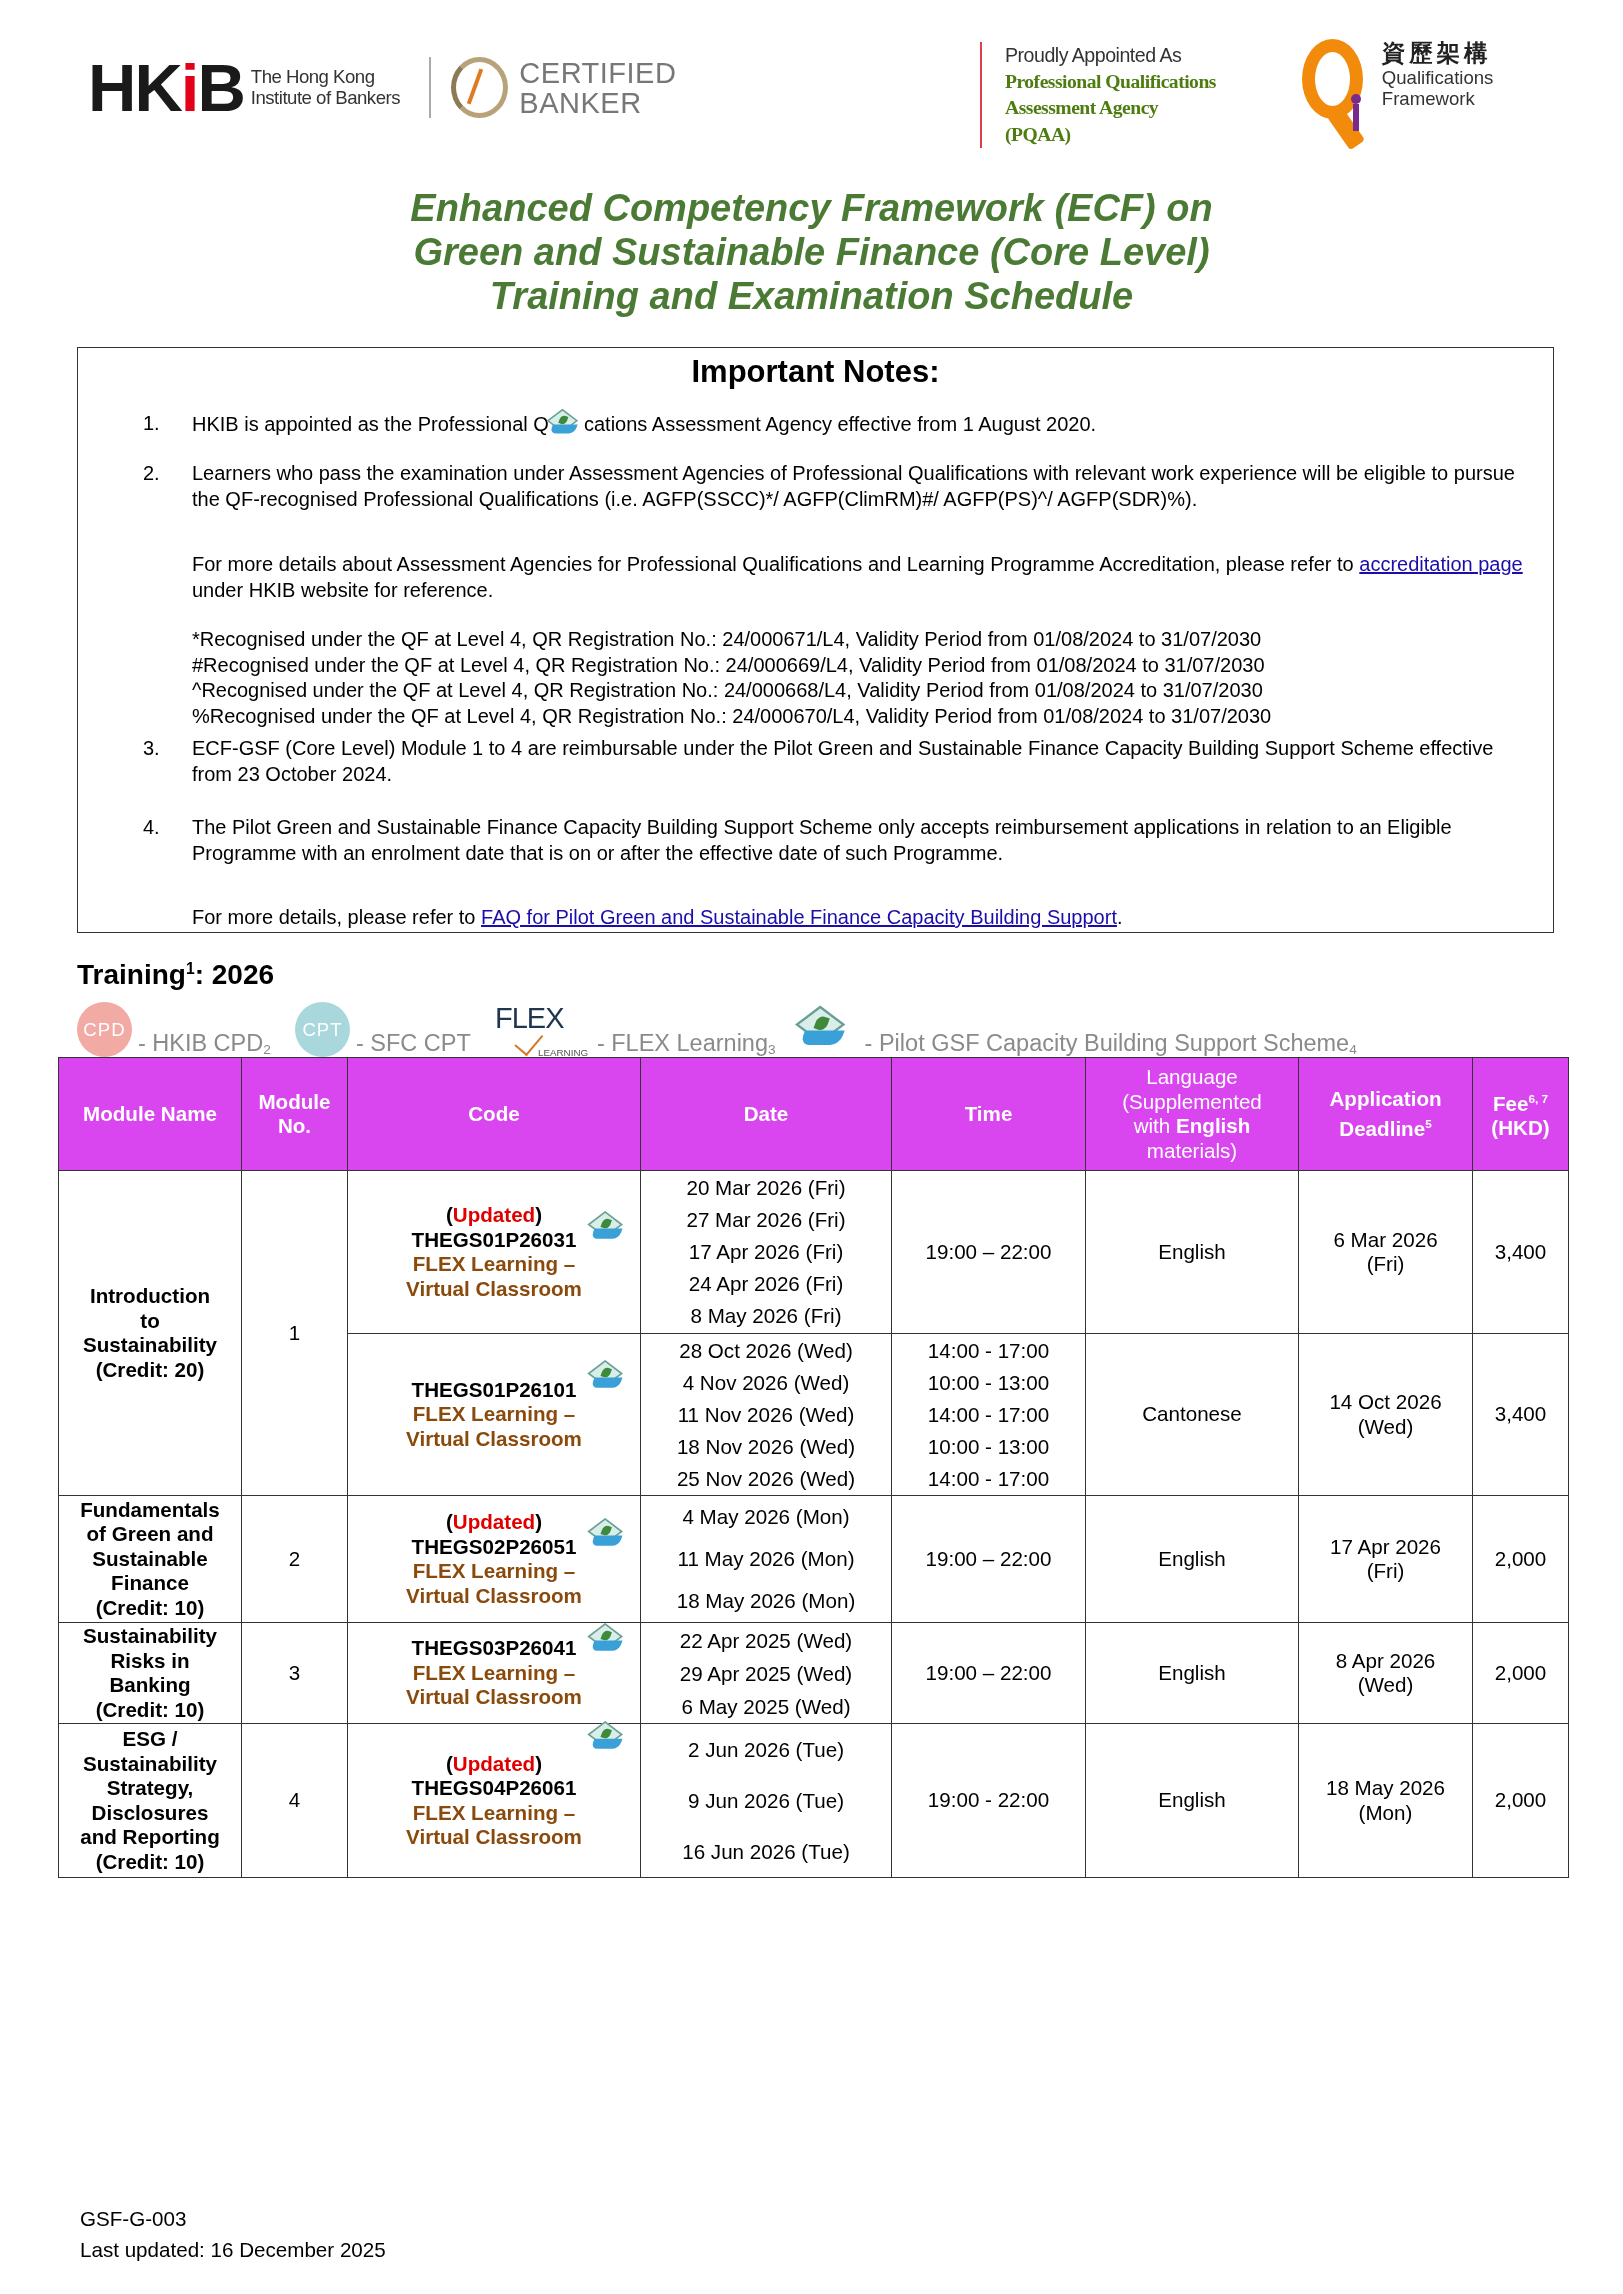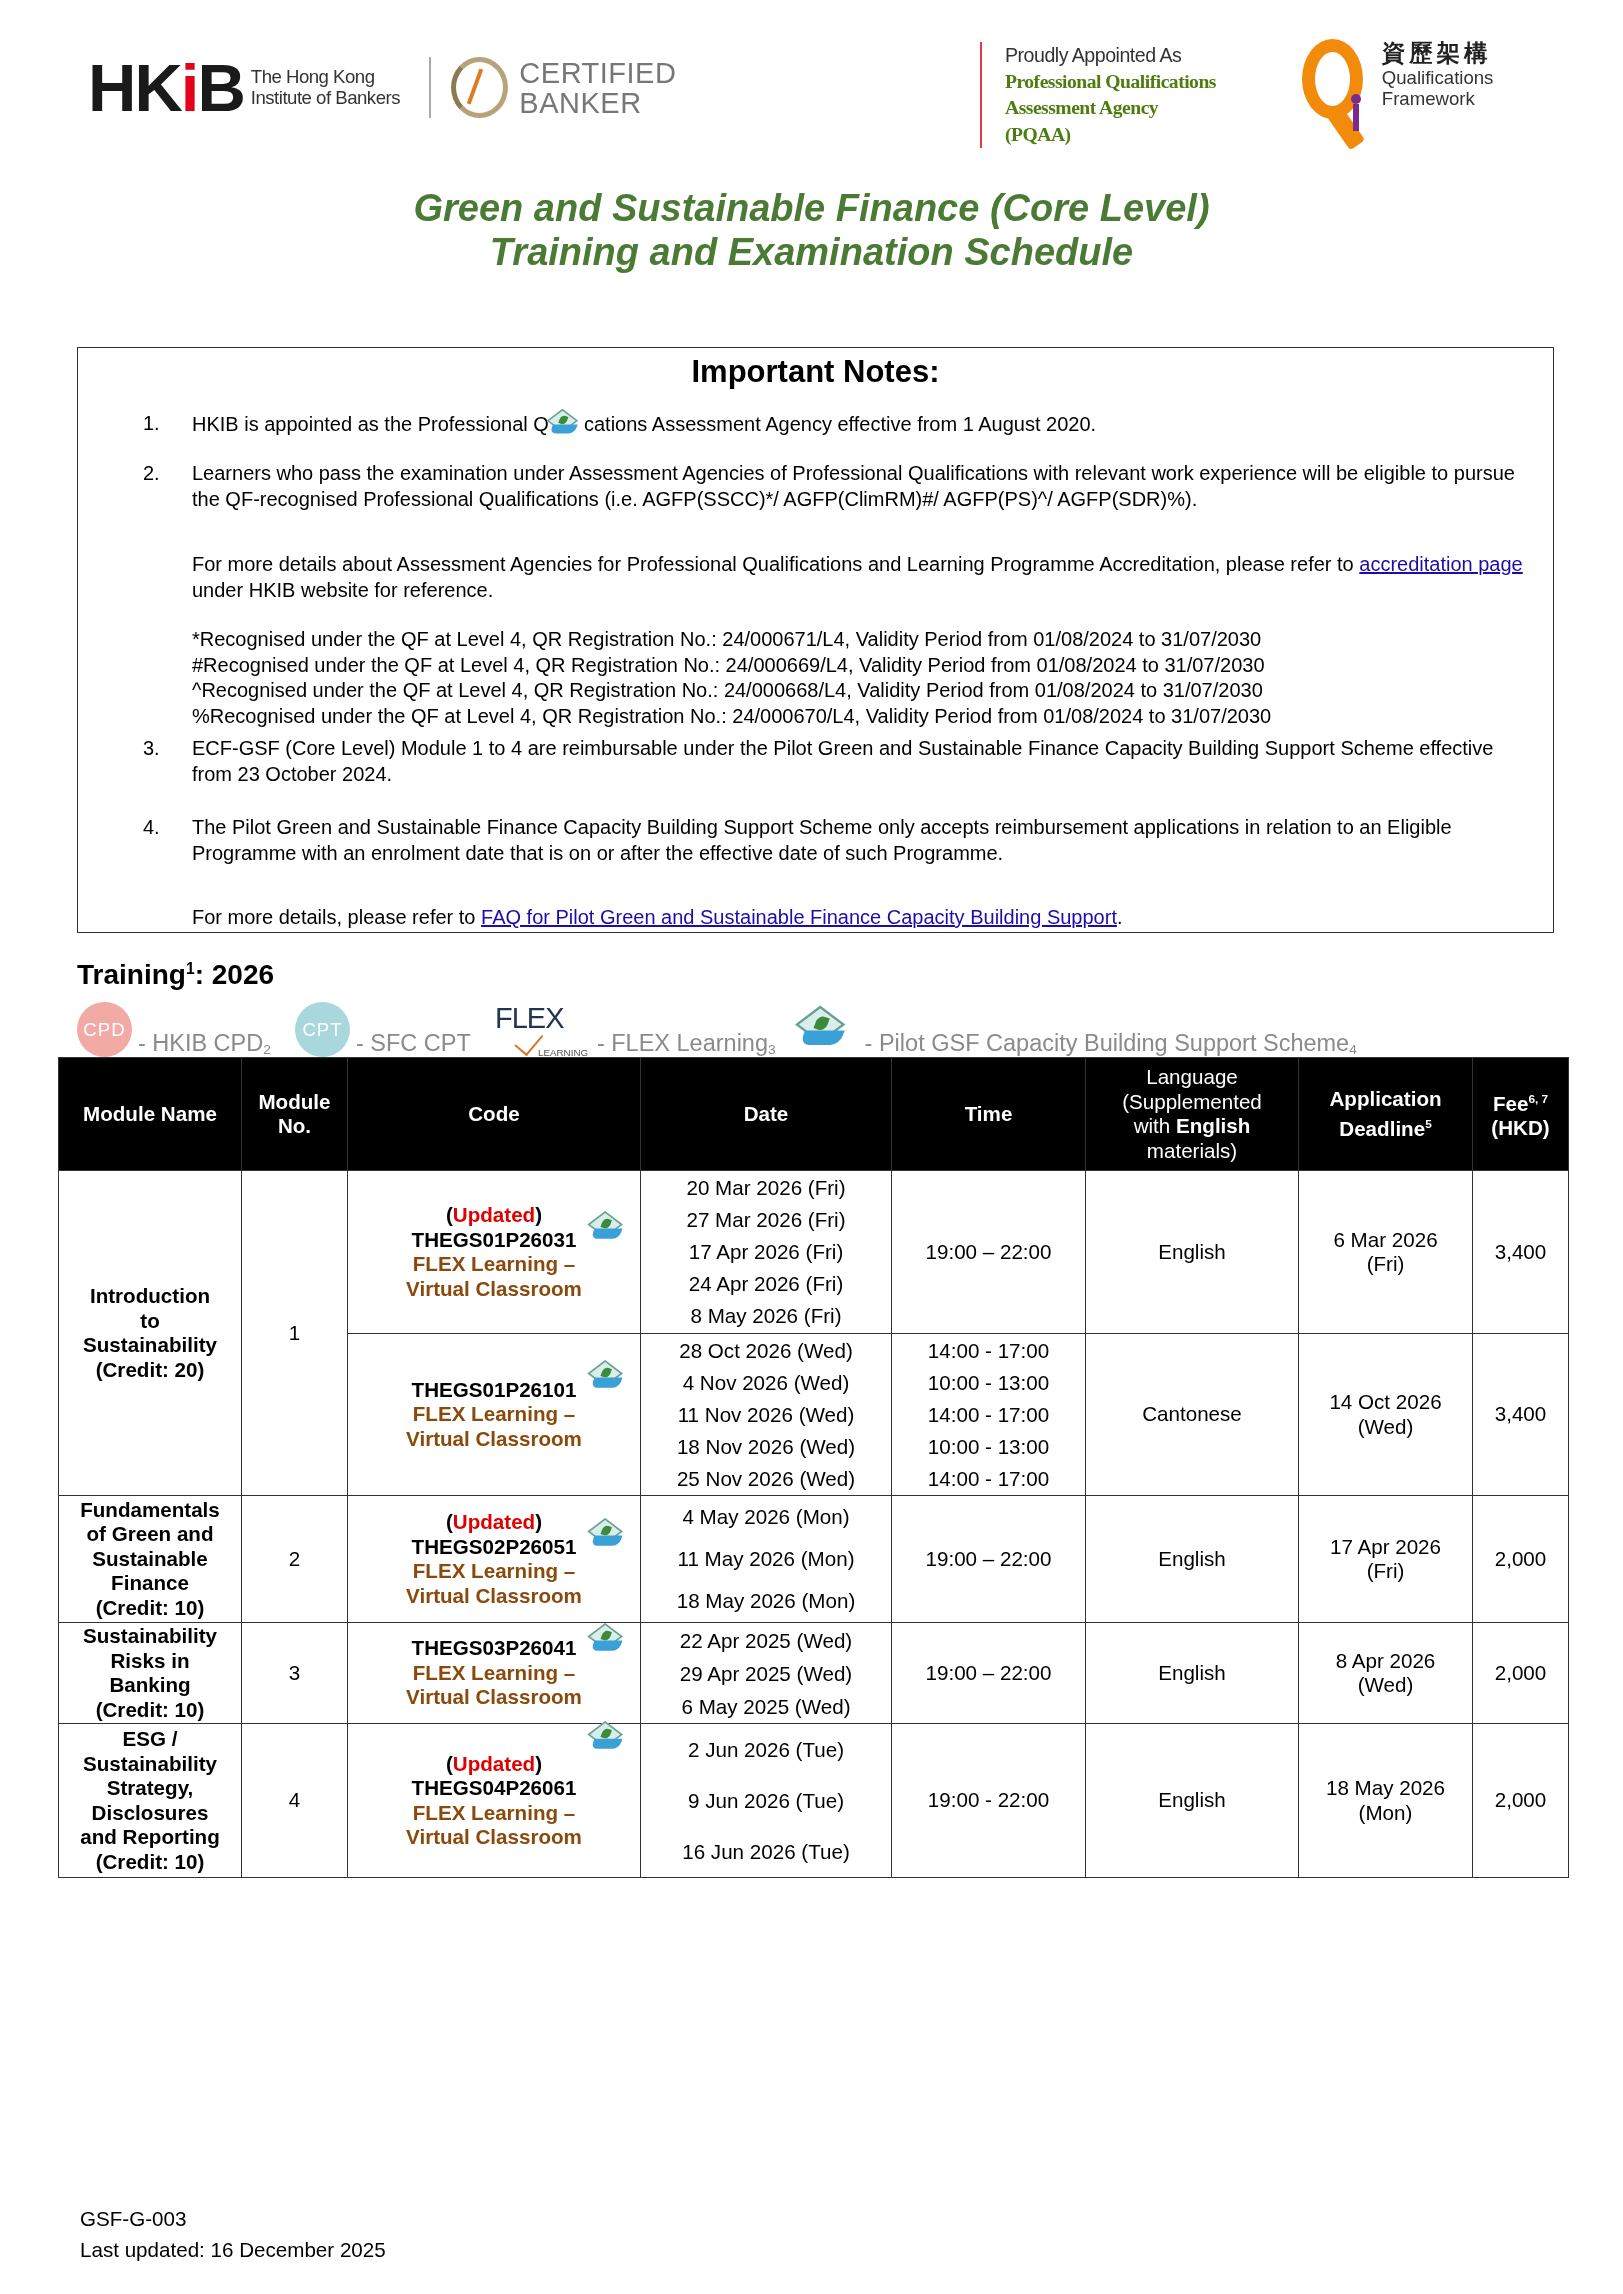--- a/index.html
+++ b/index.html
@@ -55,21 +55,21 @@
   .flex-logo .chk { position: absolute; left: 25.5px; top: 25.5px; width: 15.7px; height: 25.5px; border-right: 2.9px solid #d47a2a; border-bottom: 2.9px solid #d47a2a; transform: rotate(40deg); }
 
   
   .book { display: inline-block; position: relative; width: 43px; height: 35px; }
   .book .top { position: absolute; left: 5.9px; top: 2px; width: 25.5px; height: 25.5px; background: #d7efe8; border: 2px solid #6a9e96; transform: rotate(45deg) skew(-8deg,-8deg); }
   .book .leaf { position: absolute; left: 14.7px; top: 7.8px; width: 9.8px; height: 11.8px; background: #3f8a3a; border-radius: 60% 0 60% 0; transform: rotate(20deg); }
   .book .base { position: absolute; left: 3.9px; top: 19.6px; width: 33px; height: 11.8px; background: #3aa0d8; border-radius: 0 0 7.8px 7.8px; transform: skewX(-20deg); }
 
   
   table.sched { position: absolute; left: 58px; top: 1057px; width: 1510px; border-collapse: collapse; table-layout: fixed; }
-  .sched th { background: #000000; color: #fff; font-size: 20.6px; font-weight: bold; border: 1.5px solid #333; text-align: center; padding: 0; line-height: 24.5px; height: 113px; }
+  .sched th { background: #d946ef; color: #fff; font-size: 20.6px; font-weight: bold; border: 1.5px solid #333; text-align: center; padding: 0; line-height: 24.5px; height: 113px; }
   .sched th .n { font-weight: normal; }
   .sched th sup { font-size: 11.8px; }
   .sched td { border: 1.5px solid #333; text-align: center; vertical-align: middle; font-size: 20.6px; line-height: 24.5px; padding: 0; }
   .mod-name { font-weight: bold; }
   .code-cell { position: relative; }
   .code-inner { display: inline-block; position: relative; font-weight: bold; }
   .code-inner .upd { color: #000; }
   .code-inner .upd span { color: #e00000; }
   .code-inner .flexv { color: #8a4a0c; }
   .code-inner .book { position: absolute; right: -47px; top: -13.7px; transform: scale(0.85); }
@@ -112,20 +112,21 @@
       <div class="fig2"></div>
   </div>
   <div class="qf-txt">
     <div class="zh">資歷架構</div>
     <div>Qualifications</div>
     <div>Framework</div>
   </div>
 </div>
 
 <div class="doc-title">
+  <div>Enhanced Competency Framework (ECF) on</div>
   <div>Green and Sustainable Finance (Core Level)</div>
   <div>Training and Examination Schedule</div>
 </div>
 
 <div class="notes">
   <div class="notes-title">Important Notes:</div>
 
   <div class="note" style="top:63px;">
     <span class="num">1.</span>
     <span class="txt"><span>HKIB is appointed as the Professional Q</span><span class="book gsf-inline" style="transform:scale(0.75);"><span class="top"></span><span class="leaf"></span><span class="base"></span></span><span>cations Assessment Agency effective from 1 August 2020.</span></span>

